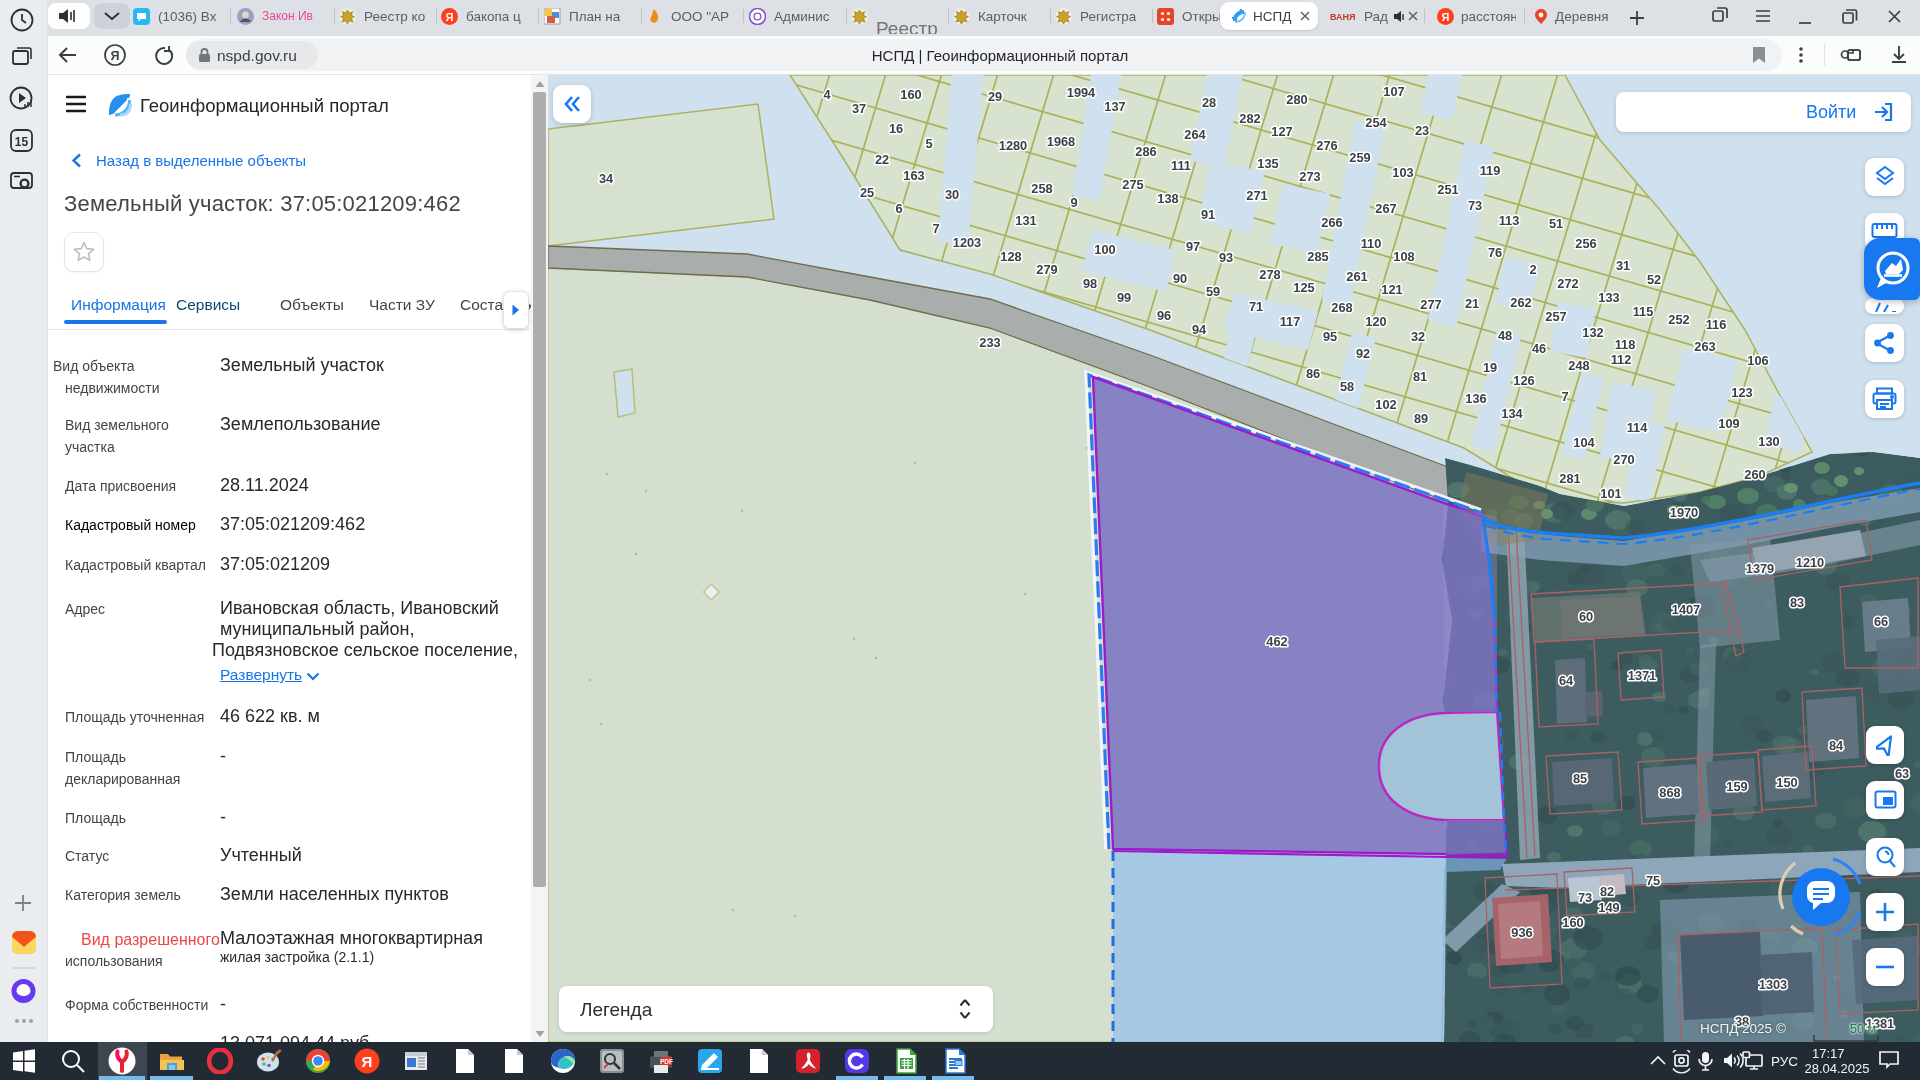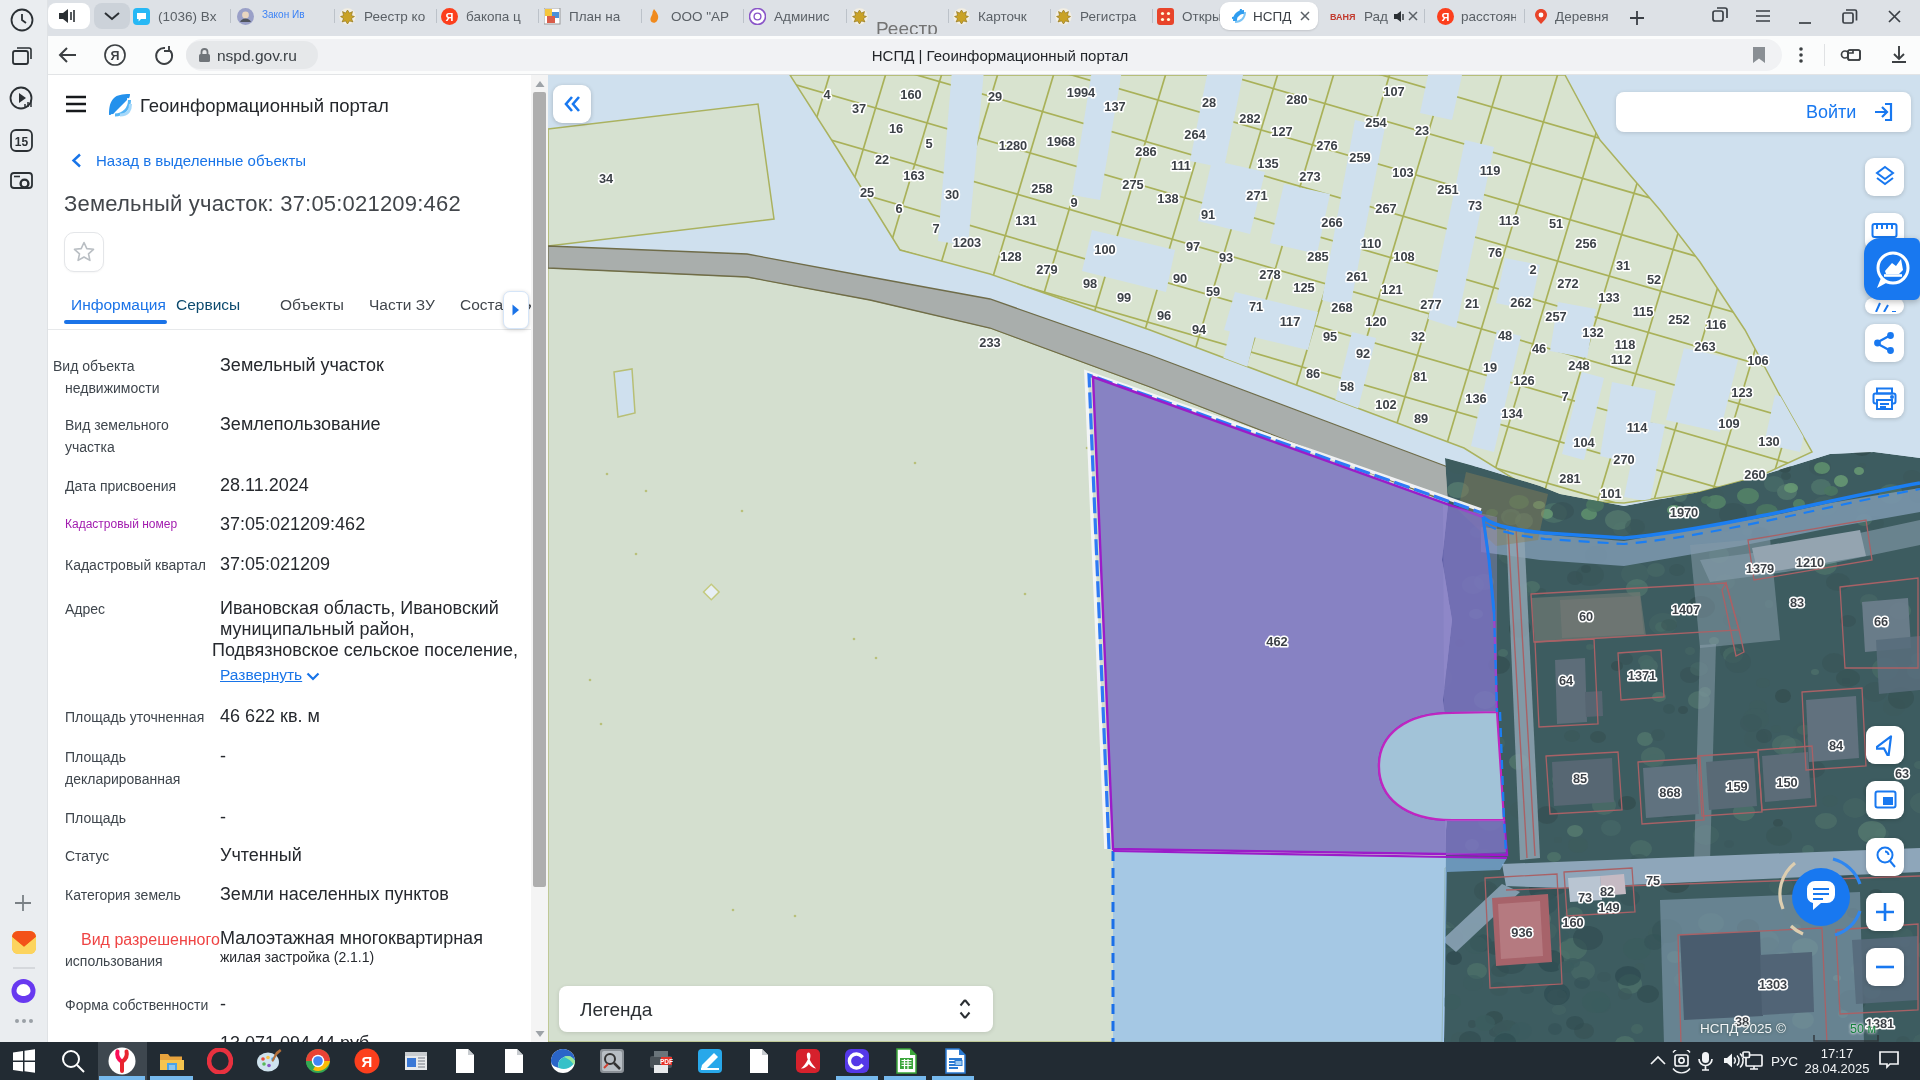--- a/index.html
+++ b/index.html
@@ -47,21 +47,21 @@
     <rect width="17" height="17" rx="4" fill="#27b8f5"></rect>
     <path d="M4 5 h9 v6 h-5 l-2.4 2.4 v-2.4 h-1.6 z" fill="#fff"></path>
   </svg>
 <div class="abs" style="left:158px;top:9px;width:68px;height:16px;font-size:13.5px;color:#5a6066;white-space:nowrap;overflow:hidden">(1036) Вх</div>
 <div class="abs" style="left:230px;top:9px;width:1px;height:14px;background:#bcc2c9"></div>
 <svg class="abs" style="left:237px;top:8px" width="17" height="17">
     <circle cx="8.5" cy="8.5" r="8.5" fill="#9aa0c8"></circle>
     <circle cx="8.5" cy="7" r="3.4" fill="#e8d5c0"></circle>
     <path d="M3 14 a6 6 0 0 1 11 0" fill="#50555e"></path>
   </svg>
-<div class="abs" style="left:262px;top:9px;width:68px;height:16px;font-size:10px;color:#3b82f6;white-space:nowrap;overflow:hidden">Закон Ив</div>
+<div class="abs" style="left:262px;top:9px;width:68px;height:16px;font-size:12px;color:#ec4899;white-space:nowrap;overflow:hidden">Закон Ив</div>
 <div class="abs" style="left:334px;top:9px;width:1px;height:14px;background:#bcc2c9"></div>
 <svg class="abs" style="left:339px;top:8px" width="17" height="17">
     <circle cx="8.5" cy="8.5" r="8.2" fill="#f3eee2"></circle>
     <path d="M8.5 2 l2 3 3-1.5 -1 4 3 1 -3 2 1.5 3.5 -3.5-1 -2 3 -2-3 -3.5 1 1.5-3.5 -3-2 3-1 -1-4 3 1.5 z" fill="#c9a227" stroke="#7a6210" stroke-width="0.5"></path>
   </svg>
 <div class="abs" style="left:364px;top:9px;width:68px;height:16px;font-size:13.5px;color:#5a6066;white-space:nowrap;overflow:hidden">Реестр ко</div>
 <div class="abs" style="left:436px;top:9px;width:1px;height:14px;background:#bcc2c9"></div>
 <svg class="abs" style="left:441px;top:8px" width="17" height="17">
     <circle cx="8.5" cy="8.5" r="8.5" fill="#fc3f1d"></circle>
     <text x="8.5" y="12.7" font-size="11" font-weight="bold" fill="#fff" text-anchor="middle" font-family="Liberation Sans">Я</text>
@@ -225,21 +225,21 @@
     <path d="M2.5 1.5 L9 7 L2.5 12.5 Z" fill="#1a73e8"></path>
   </svg>
 <div class="abs" style="left:53px;top:358px;width:150px;height:17px;font-size:14px;color:#3f464d">Вид объекта</div>
 <div class="abs" style="left:65px;top:380px;width:150px;height:17px;font-size:14px;color:#3f464d">недвижимости</div>
 <div class="abs" style="left:220px;top:355px;width:310px;height:21px;font-size:18px;color:#26292e">Земельный участок</div>
 <div class="abs" style="left:65px;top:417px;width:150px;height:17px;font-size:14px;color:#3f464d">Вид земельного</div>
 <div class="abs" style="left:65px;top:439px;width:150px;height:17px;font-size:14px;color:#3f464d">участка</div>
 <div class="abs" style="left:220px;top:414px;width:310px;height:21px;font-size:18px;color:#26292e">Землепользование</div>
 <div class="abs" style="left:65px;top:478px;width:150px;height:17px;font-size:14px;color:#3f464d">Дата присвоения</div>
 <div class="abs" style="left:220px;top:475px;width:310px;height:21px;font-size:18px;color:#26292e">28.11.2024</div>
-<div class="abs" style="left:65px;top:517px;width:150px;height:17px;font-size:12px;color:#a21caf">Кадастровый номер</div>
+<div class="abs" style="left:65px;top:517px;width:150px;height:17px;font-size:14px;color:#000000">Кадастровый номер</div>
 <div class="abs" style="left:220px;top:514px;width:310px;height:21px;font-size:18px;color:#26292e">37:05:021209:462</div>
 <div class="abs" style="left:65px;top:557px;width:150px;height:17px;font-size:14px;color:#3f464d">Кадастровый квартал</div>
 <div class="abs" style="left:220px;top:554px;width:310px;height:21px;font-size:18px;color:#26292e">37:05:021209</div>
 <div class="abs" style="left:65px;top:601px;width:150px;height:17px;font-size:14px;color:#3f464d">Адрес</div>
 <div class="abs" style="left:220px;top:598px;width:310px;height:21px;font-size:18px;color:#26292e">Ивановская область, Ивановский</div>
 <div class="abs" style="left:220px;top:619px;width:310px;height:21px;font-size:18px;color:#26292e">муниципальный район,</div>
 <div class="abs" style="left:212px;top:640px;width:310px;height:21px;font-size:18px;color:#26292e">Подвязновское сельское поселение,</div>
 <div class="abs" style="left:65px;top:709px;width:150px;height:17px;font-size:14px;color:#3f464d">Площадь уточненная</div>
 <div class="abs" style="left:220px;top:706px;width:310px;height:21px;font-size:18px;color:#26292e">46 622 кв. м</div>
 <div class="abs" style="left:65px;top:749px;width:150px;height:17px;font-size:14px;color:#3f464d">Площадь</div>
@@ -1121,16 +1121,16 @@
 <rect x="56" y="2" width="7" height="11" rx="3.5" fill="#f2f4f6" stroke="none"></rect>
     <path d="M53 9 a6.5 6.5 0 0 0 13 0 M59.5 16 v4 M56 20 h7"></path>
 <path d="M78 8 h3 l5-4.5 v14 L81 13 h-3 z" fill="#f2f4f6" stroke="none"></path>
     <path d="M88 7.5 a4.5 4.5 0 0 1 0 6 M91 5.5 a7 7 0 0 1 0 10 M94 3.5 a9.5 9.5 0 0 1 0 14" stroke-width="1.5"></path>
 <rect x="100" y="5" width="16" height="11" rx="1"></rect>
     <path d="M104 19 h8 M108 16 v3"></path>
     <rect x="96" y="1" width="8" height="7" fill="#222b33" stroke="none"></rect>
     <rect x="97" y="2" width="6.5" height="5.5" rx="1"></rect>
 </svg>
 <div class="abs" style="left:1771px;top:1054px;width:34px;height:15px;font-size:13.5px;color:#f2f4f6">РУС</div>
-<div class="abs" style="left:1812px;top:1046px;width:50px;height:14px;font-size:13px;color:#f2f4f6;text-align:center">17:17</div>
+<div class="abs" style="left:1812px;top:1046px;width:50px;height:14px;font-size:13px;color:#f2f4f6;text-align:left">17:17</div>
 <div class="abs" style="left:1800px;top:1061px;width:74px;height:14px;font-size:13px;color:#f2f4f6;text-align:center">28.04.2025</div>
 <svg class="abs" style="left:1878px;top:1050px" width="22" height="20" stroke="#f2f4f6" fill="none" stroke-width="1.7">
     <path d="M2 2 h18 v12 h-8 l-3 3 v-3 h-7 z"></path>
   </svg>
 </body></html>

